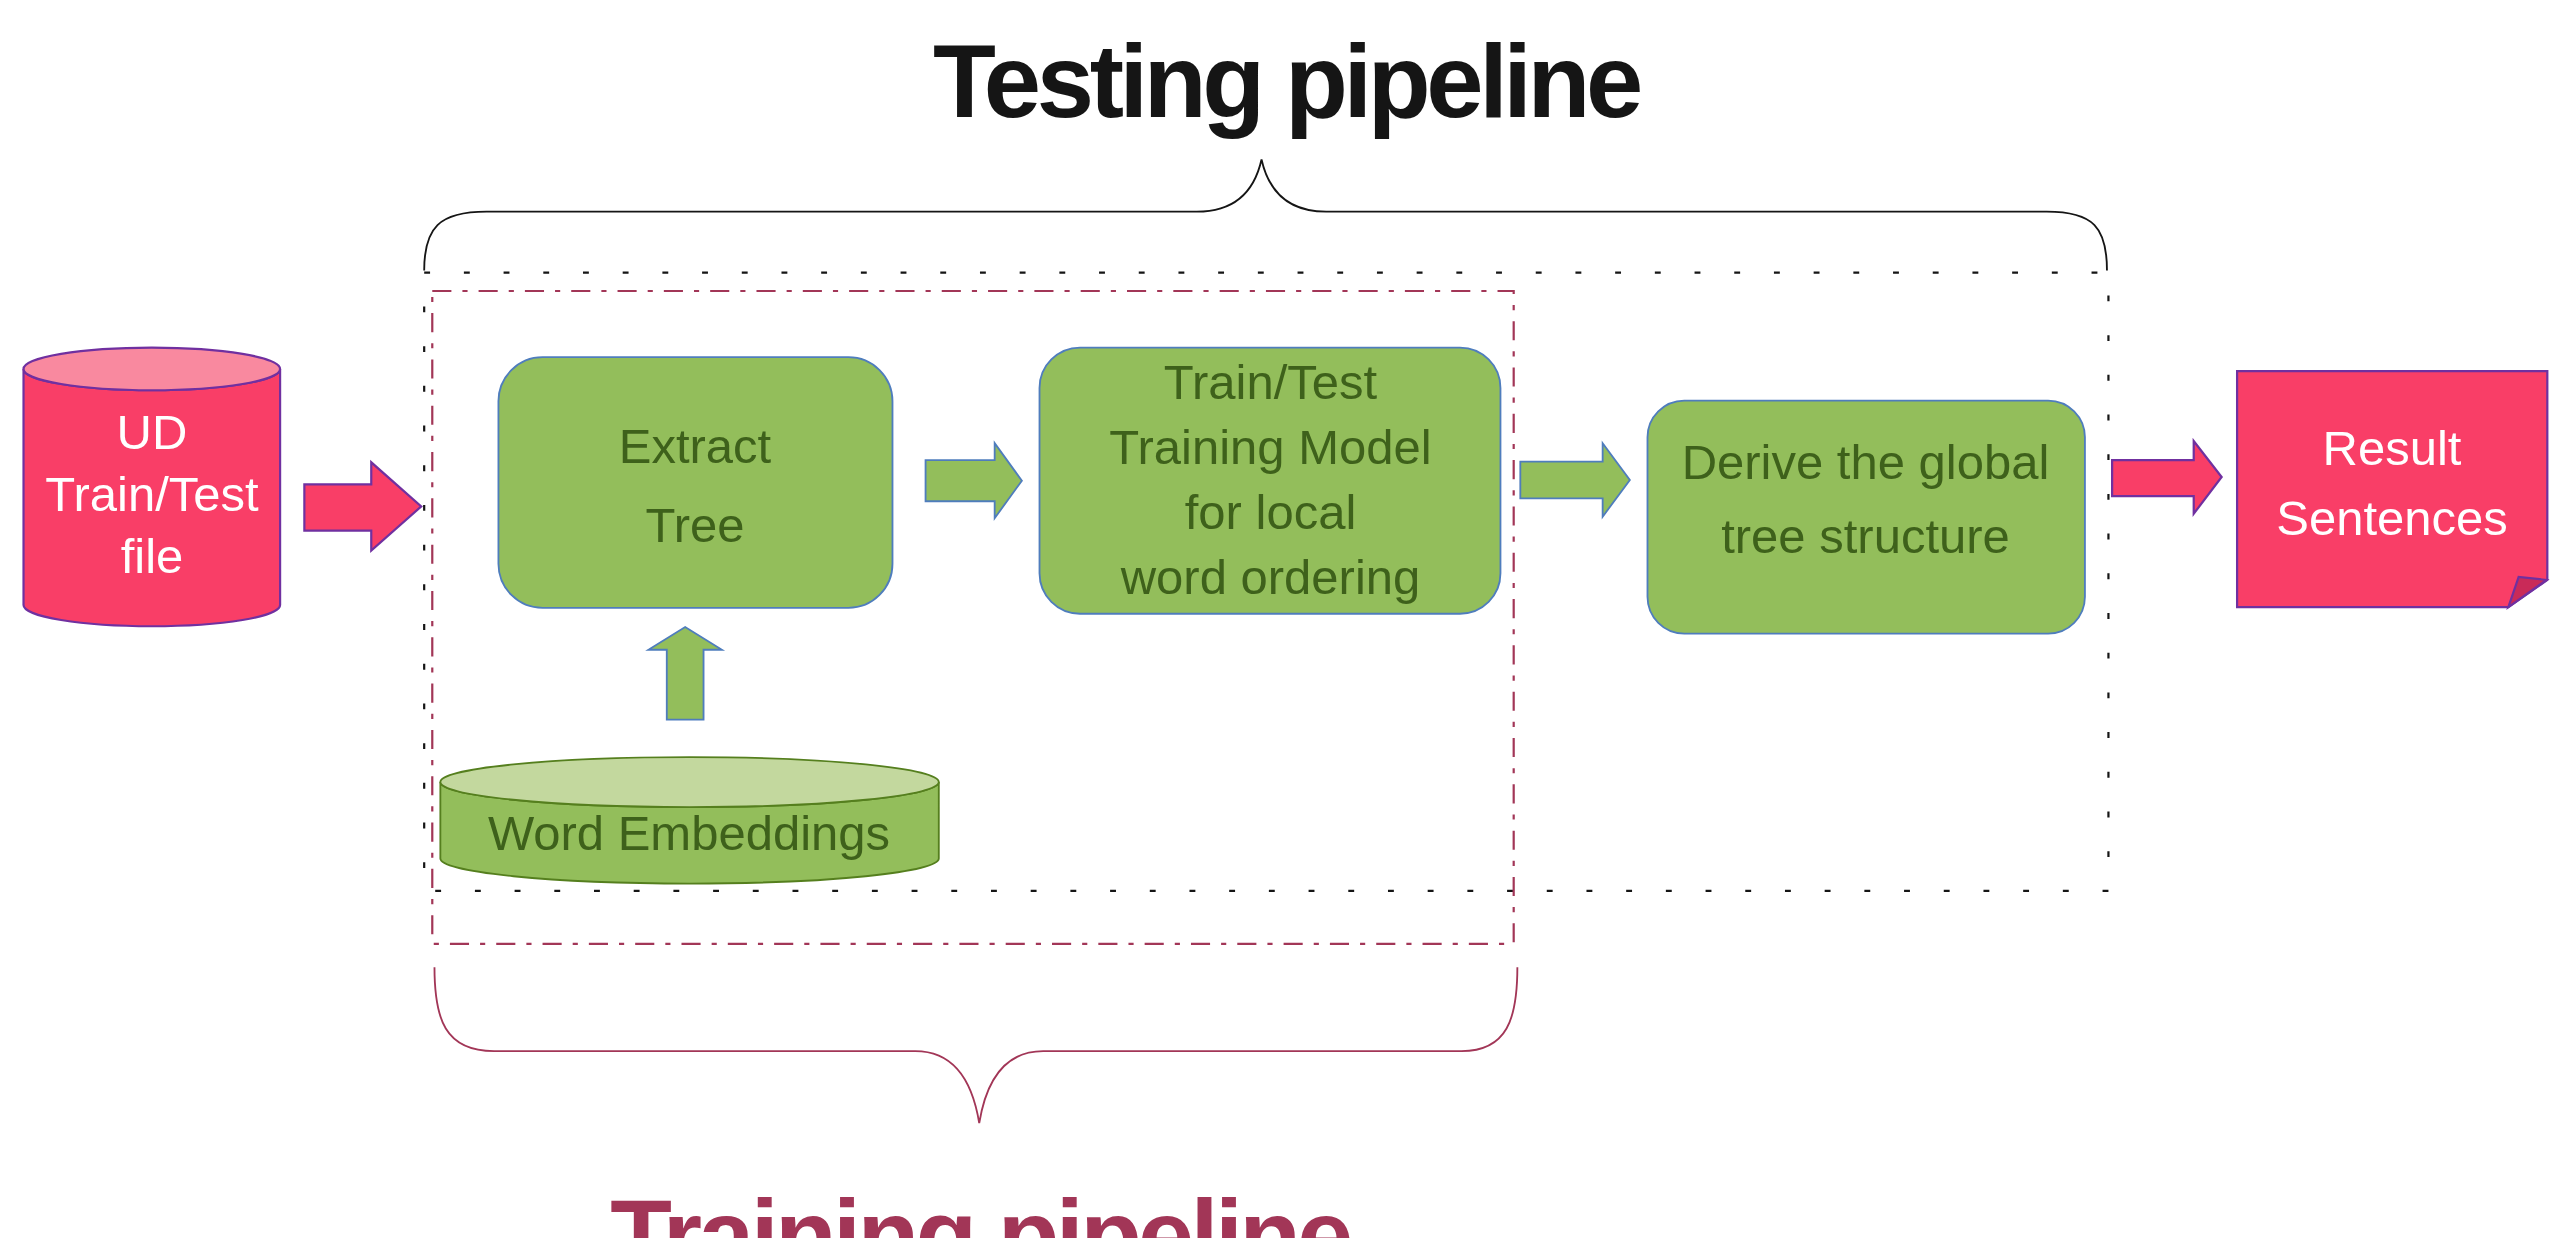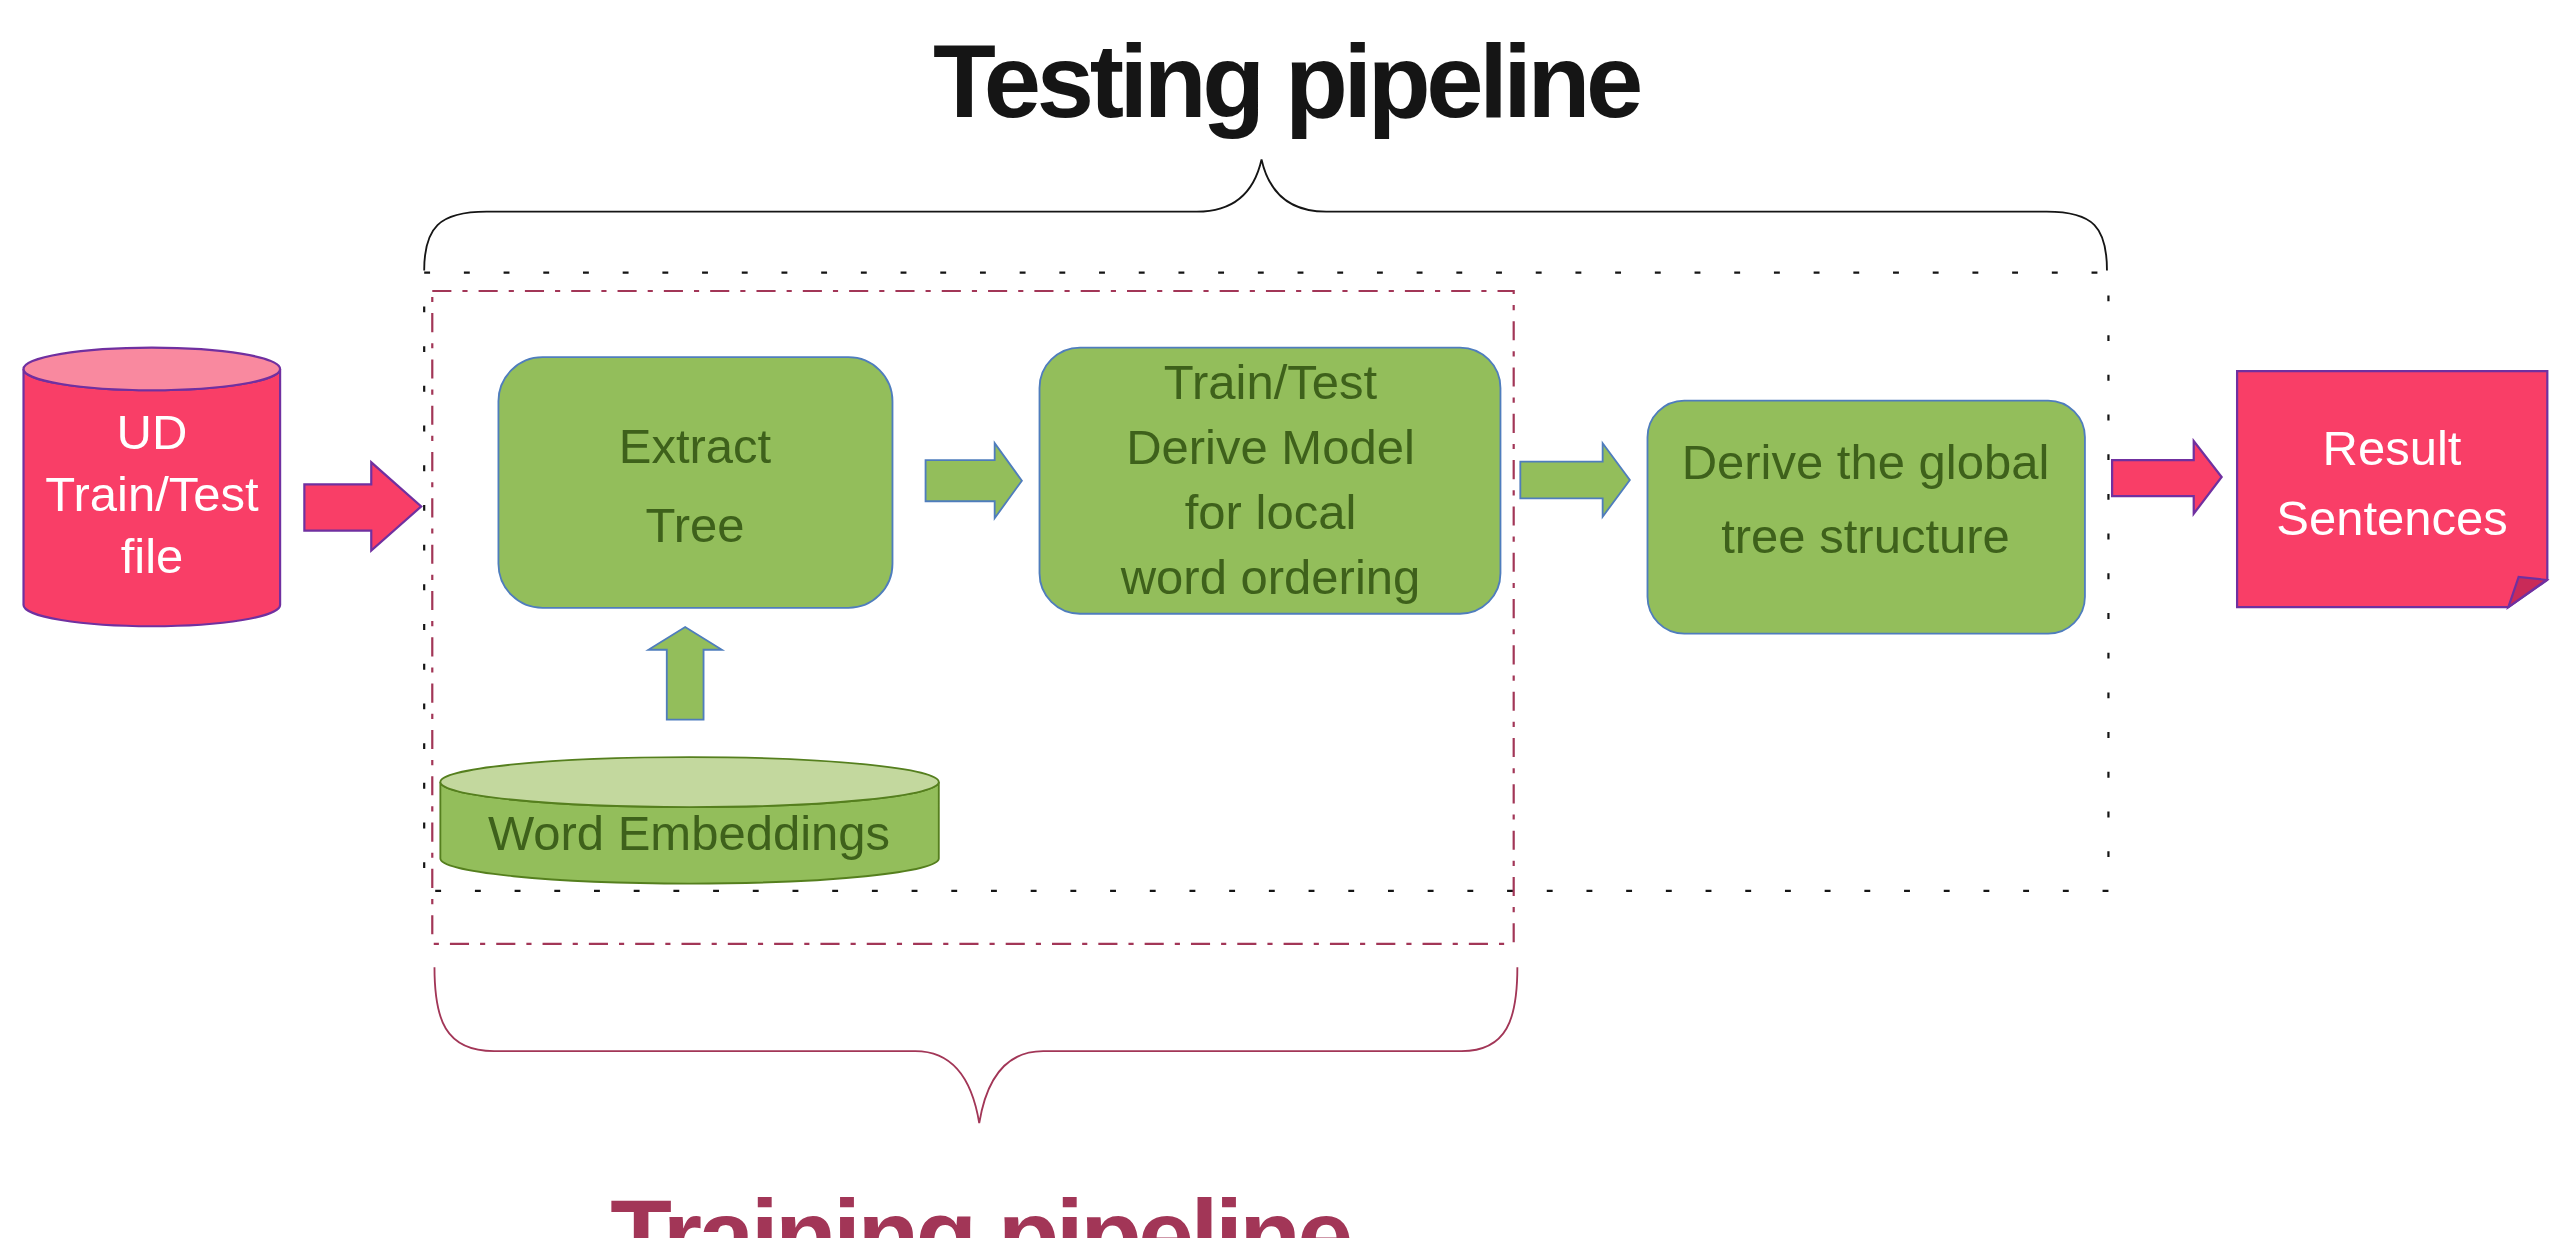--- a/index.html
+++ b/index.html
@@ -118,21 +118,21 @@
     <span>file</span>
   </div>
 
   <div class="t node-text green-text" id="box1-text">
     <span>Extract</span>
     <span>Tree</span>
   </div>
 
   <div class="t node-text green-text" id="box2-text">
     <span>Train/Test</span>
-    <span>Derive Model</span>
+    <span>Training Model</span>
     <span>for local</span>
     <span>word ordering</span>
   </div>
 
   <div class="t node-text green-text" id="box3-text">
     <span>Derive the global</span>
     <span>tree structure</span>
   </div>
 
   <div class="t node-text white-text" id="note-text">

